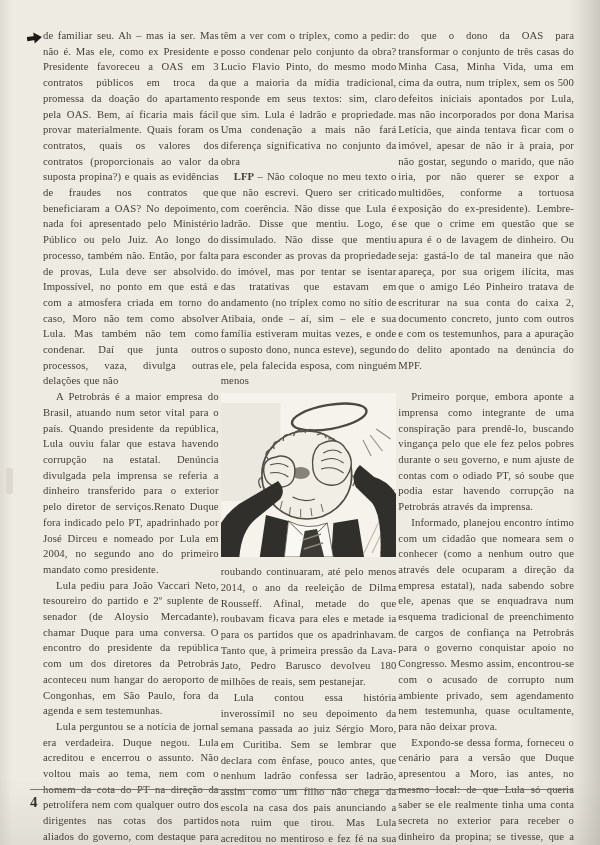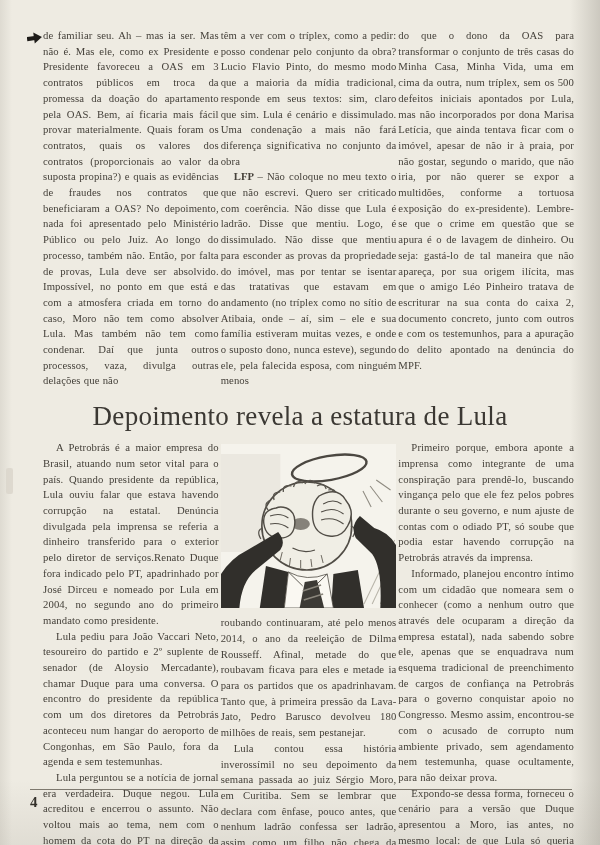--- a/index.html
+++ b/index.html
@@ -64,30 +64,29 @@
           <rect x="0" y="4" width="8" height="4.2" fill="#1e1c19"></rect>
           <polygon points="7,0.5 15,6 7,11.5" fill="#1e1c19"></polygon>
         </g>
       </svg>
     </span>
     <div class="cols">
       <div class="col">
           <p class="para">de familiar seu. Ah – mas ia ser. Mas não é. Mas ele, como ex Presidente e Presidente favoreceu a OAS em 3 contratos públicos em troca da promessa da doação do apartamento pela OAS. Bem, aí ficaria mais fácil provar materialmente. Quais foram os contratos, quais os valores dos contratos (proporcionais ao valor da suposta propina?) e quais as evidências de fraudes nos contratos que beneficiaram a OAS? No depoimento, nada foi apresentado pelo Ministério Público ou pelo Juiz. Ao longo do processo, também não. Então, por falta de provas, Lula deve ser absolvido. Impossível, no ponto em que está e com a atmosfera criada em torno do caso, Moro não tem como absolver Lula. Mas também não tem como condenar. Daí que junta outros processos, vaza, divulga outras delações que não</p>
         </div>
       <div class="col">
-          <p class="para">têm a ver com o tríplex, como a pedir: posso condenar pelo conjunto da obra? Lucio Flavio Pinto, do mesmo modo que a maioria da mídia tradicional, responde em seus textos: sim, claro que sim. Lula é cenário e dissimulado. Uma condenação a mais não fará diferença significativa no conjunto da obra</p>
+          <p class="para">têm a ver com o tríplex, como a pedir: posso condenar pelo conjunto da obra? Lucio Flavio Pinto, do mesmo modo que a maioria da mídia tradicional, responde em seus textos: sim, claro que sim. Lula é ladrão e propriedade. Uma condenação a mais não fará diferença significativa no conjunto da obra</p>
           <p class="para indent"><strong>LFP </strong>– Não coloque no meu texto o que não escrevi. Quero ser criticado com coerência. Não disse que Lula é ladrão. Disse que mentiu. Logo, é dissimulado. Não disse que mentiu para esconder as provas da propriedade do imóvel, mas por tentar se isentar das tratativas que estavam em andamento (no tríplex como no sítio de Atibaia, onde – aí, sim – ele e sua família estiveram muitas vezes, e onde o suposto dono, nunca esteve), segundo ele, pela falecida esposa, com ninguém menos</p>
         </div>
       <div class="col">
           <p class="para">do que o dono da OAS para transformar o conjunto de três casas do Minha Casa, Minha Vida, uma em cima da outra, num tríplex, sem os 500 defeitos iniciais apontados por Lula, mas não incorporados por dona Marisa Letícia, que ainda tentava ficar com o imóvel, apesar de não ir à praia, por não gostar, segundo o marido, que não iria, por não querer se expor a multidões, conforme a tortuosa exposição do ex-presidente). Lembre-se que o crime em questão que se apura é o de lavagem de dinheiro. Ou seja: gastá-lo de tal maneira que não apareça, por sua origem ilícita, mas que o amigo Léo Pinheiro tratava de escriturar na sua conta do caixa 2, documento concreto, junto com outros e com os testemunhos, para a apuração do delito apontado na denúncia do MPF.</p>
         </div>
     </div>
   </div>
 
-  <h1 class="headline">Depoimento revela a estatura de Lula</h1>
 
   <div class="cols bottom-section">
     <div class="col">
         <p class="para indent">A Petrobrás é a maior empresa do Brasil, atuando num setor vital para o país. Quando presidente da república, Lula ouviu falar que estava havendo corrupção na estatal. Denúncia divulgada pela imprensa se referia a dinheiro transferido para o exterior pelo diretor de serviços.Renato Duque fora indicado pelo PT, apadrinhado por José Dirceu e nomeado por Lula em 2004, no segundo ano do primeiro mandato como presidente.</p>
         <p class="para indent">Lula pediu para João Vaccari Neto, tesoureiro do partido e 2º suplente de senador (de Aloysio Mercadante), chamar Duque para uma conversa. O encontro do presidente da república com um dos diretores da Petrobrás aconteceu num hangar do aeroporto de Congonhas, em São Paulo, fora da agenda e sem testemunhas.</p>
         <p class="para indent">Lula perguntou se a notícia de jornal era verdadeira. Duque negou. Lula acreditou e encerrou o assunto. Não voltou mais ao tema, nem com o homem da cota do PT na direção da petrolífera nem com qualquer outro dos dirigentes nas cotas dos partidos aliados do governo, com destaque para o PMDB.</p>
       </div>
     <div class="col">
       <div class="illo-wrap">
         <svg viewBox="0 0 172 164" xmlns="http://www.w3.org/2000/svg" preserveAspectRatio="none">

